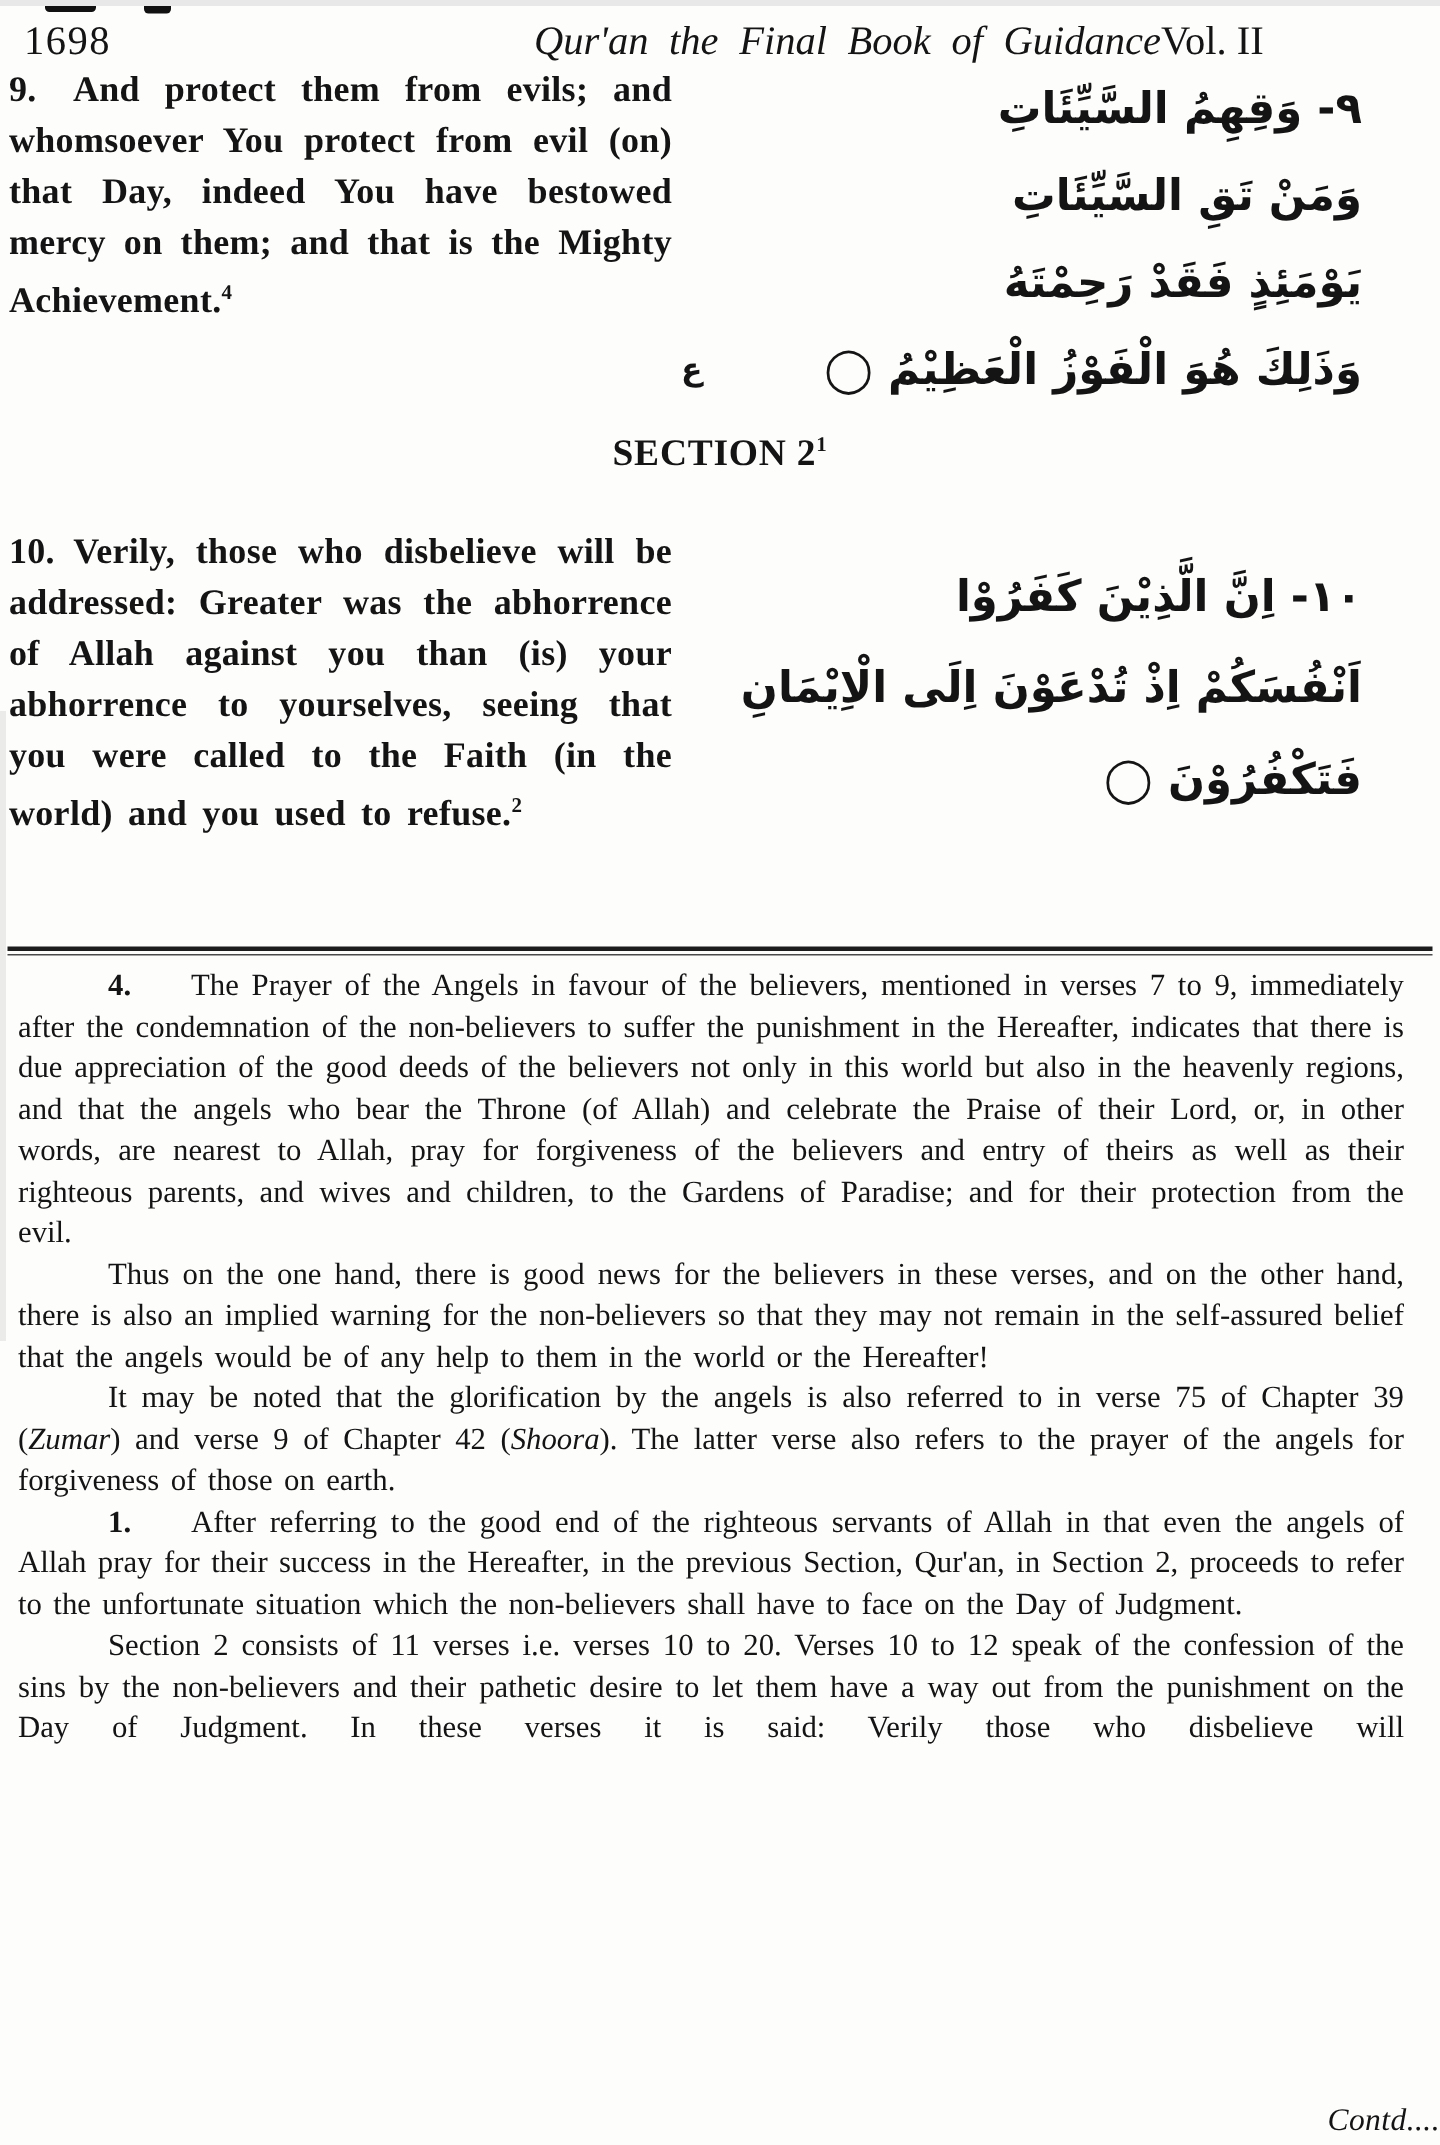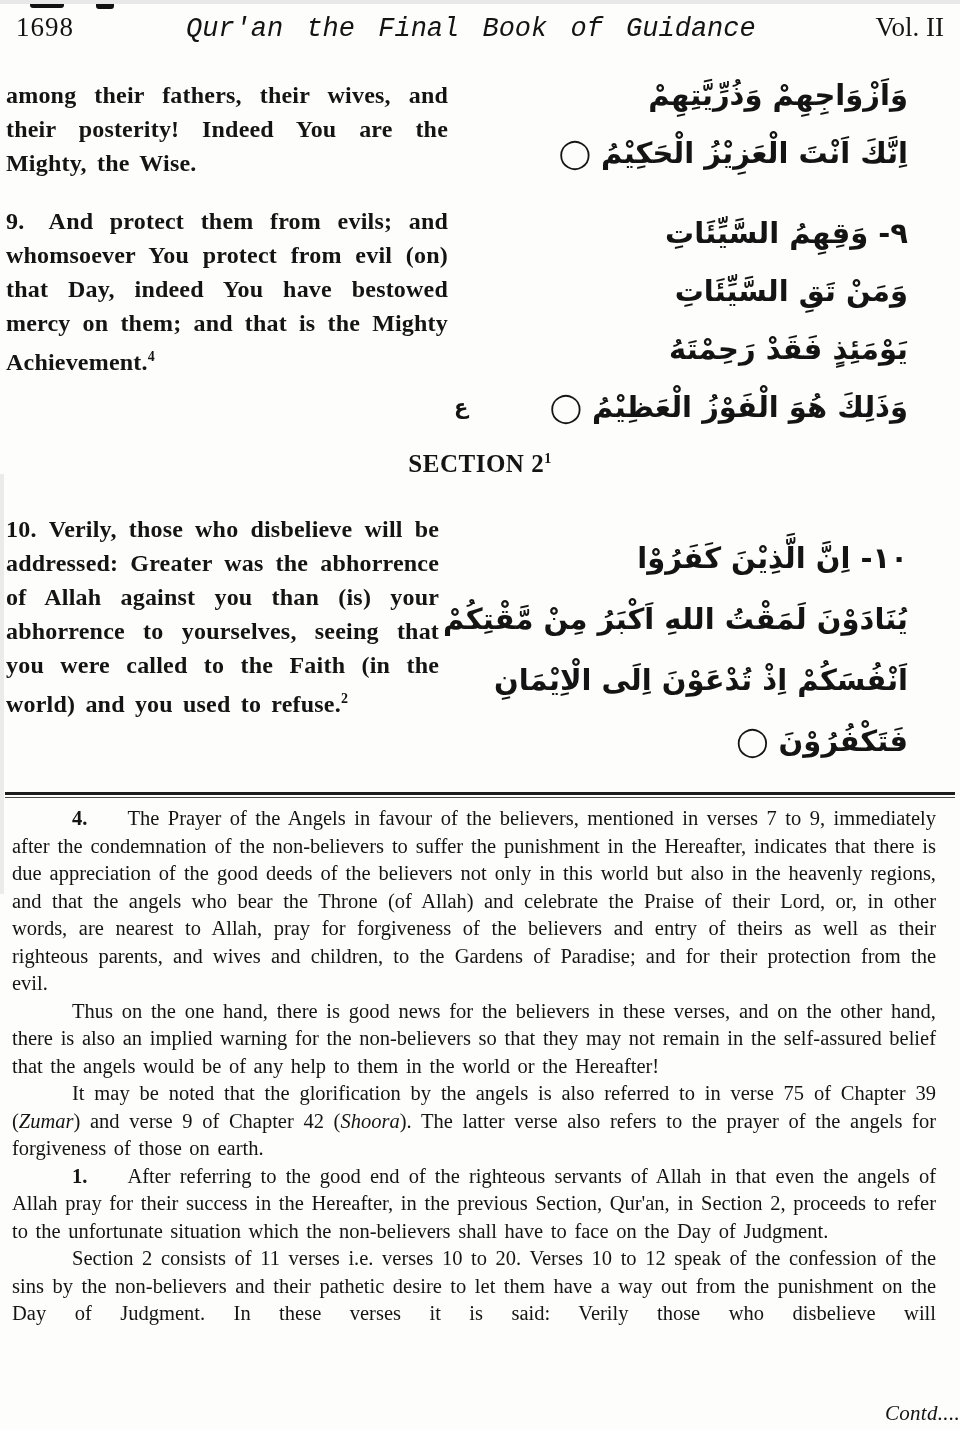--- a/index.html
+++ b/index.html
@@ -9,22 +9,22 @@
     font-family:"Liberation Serif", serif;
   }
   .artifact{position:absolute;background:#111;}
   .a1{left:30px;top:0;width:34px;height:4px;border-radius:0 0 3px 3px;}
   .a2{left:96px;top:0;width:18px;height:5px;border-radius:0 0 3px 3px;}
   .gutter{position:absolute;left:0;top:470px;width:4px;height:420px;background:rgba(0,0,0,0.07);}
 
   
   .hdr{display:flex;align-items:baseline;padding:8px 16px 0 16px;font-size:27px;}
   .pnum{width:170px;letter-spacing:1px;}
-  .ptitle{flex:1;text-align:left;font-style:italic;word-spacing:7px;font-family:Liberation Mono, monospace;}
-  .pvol{width:170px;text-align:right;}
+  .ptitle{flex:1;text-align:right;font-style:italic;word-spacing:7px;}
+  .pvol{width:170px;}
 
   
   .row{display:flex;padding:0 6px;}
   .row1{margin-top:20px;min-height:140px;}
   .row2{min-height:238px;}
   .row3{margin-top:34px;min-height:272px;}
   .en{
     width:442px;font-weight:bold;font-size:24px;line-height:34px;
     text-align:justify;word-spacing:4px;letter-spacing:0.2px;
   }
@@ -79,29 +79,20 @@
   <div class="gutter"></div>
 
   <header class="hdr">
     <span class="pnum">1698</span>
     <span class="ptitle">Qur'an the Final Book of Guidance</span>
     <span class="pvol">Vol. II</span>
   </header>
 
   <main>
 
-    <section class="row row1">
-      <div class="en">
-        <p class="en-p"><span>among their fathers, their wives, and their posterity! Indeed You are the Mighty, the Wise.</span></p>
-      </div>
-      <div class="ar">
-        <div class="ar-line">وَاَزْوَاجِهِمْ وَذُرِّيَّتِهِمْ</div>
-        <div class="ar-line">اِنَّكَ اَنْتَ الْعَزِيْزُ الْحَكِيْمُ ◯</div>
-      </div>
-    </section>
 
     <section class="row row2">
       <div class="en">
         <p class="en-p"><span>9. And protect them from evils; and whomsoever You protect from evil (on) that Day, indeed You have bestowed mercy on them; and that is the Mighty Achievement.</span><sup>4</sup></p>
       </div>
       <div class="ar">
         <div class="ar-line">٩- وَقِهِمُ السَّيِّئَاتِ</div>
         <div class="ar-line">وَمَنْ تَقِ السَّيِّئَاتِ</div>
         <div class="ar-line">يَوْمَئِذٍ فَقَدْ رَحِمْتَهُ</div>
         <div class="ar-line ar-flex">
@@ -114,21 +105,20 @@
     <h2 class="section-h">
       <span>SECTION 2</span><sup>1</sup>
     </h2>
 
     <section class="row row3">
       <div class="en">
         <p class="en-p"><span>10. Verily, those who disbelieve will be addressed: Greater was the abhorrence of Allah against you than (is) your abhorrence to yourselves, seeing that you were called to the Faith (in the world) and you used to refuse.</span><sup>2</sup></p>
       </div>
       <div class="ar">
         <div class="ar-line">١٠- اِنَّ الَّذِيْنَ كَفَرُوْا</div>
-        <div class="ar-line">يُنَادَوْنَ لَمَقْتُ اللهِ اَكْبَرُ مِنْ مَّقْتِكُمْ</div>
         <div class="ar-line">اَنْفُسَكُمْ اِذْ تُدْعَوْنَ اِلَى الْاِيْمَانِ</div>
         <div class="ar-line">فَتَكْفُرُوْنَ ◯</div>
       </div>
     </section>
 
   </main>
 
   <div class="rule"></div>
 
   <section class="footnotes">

